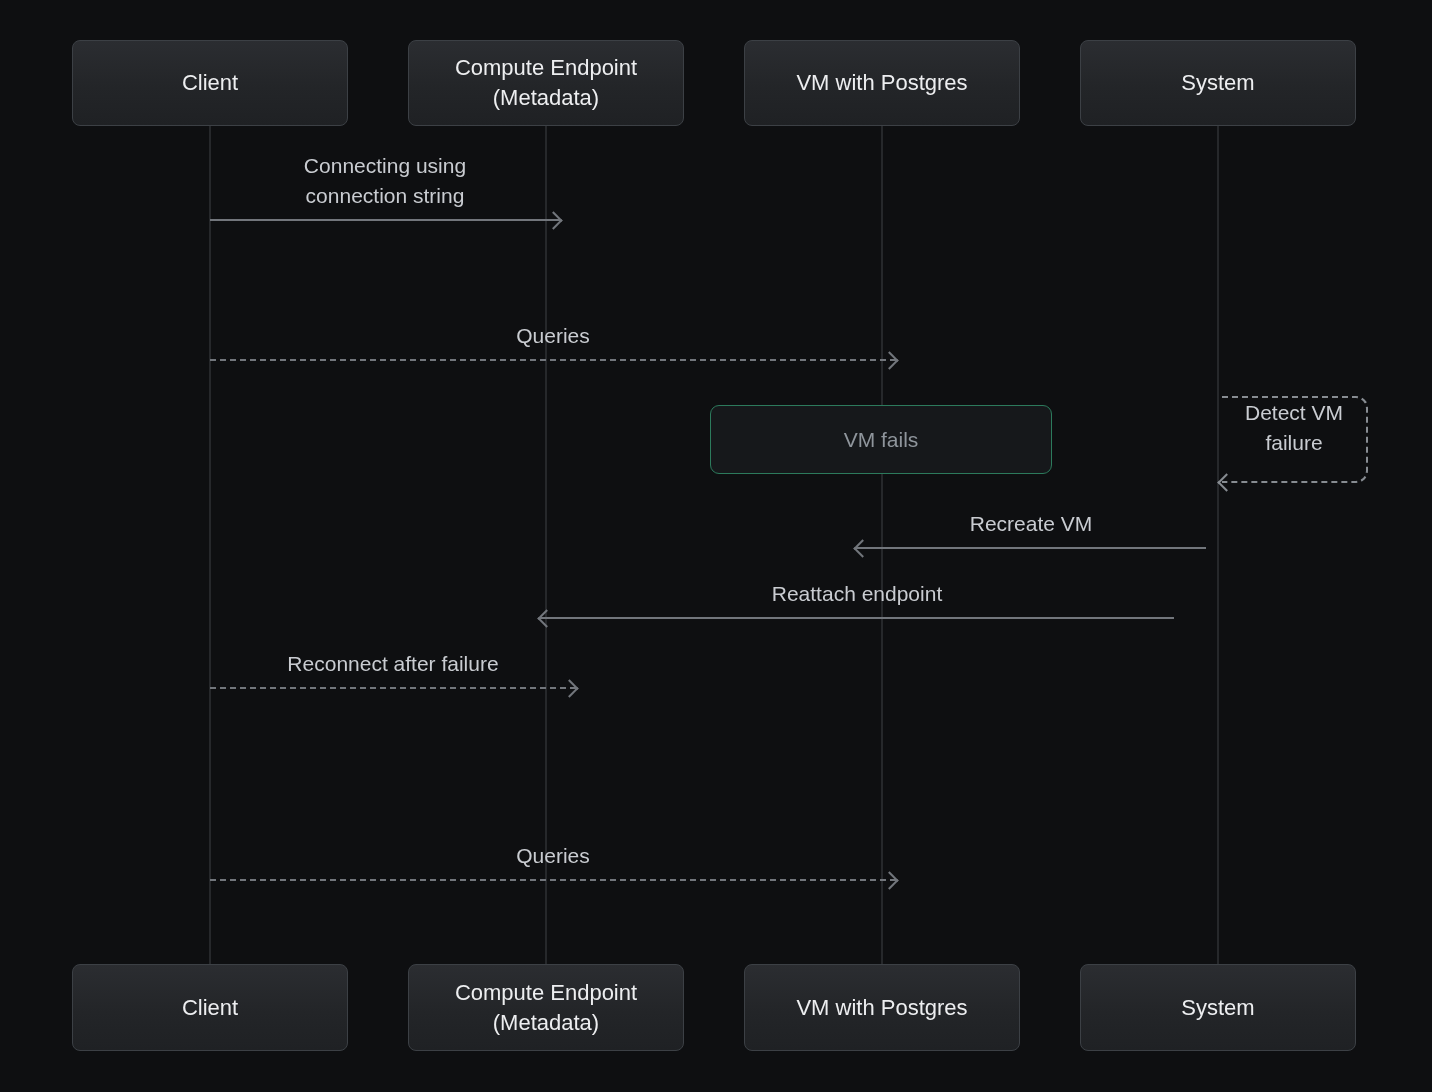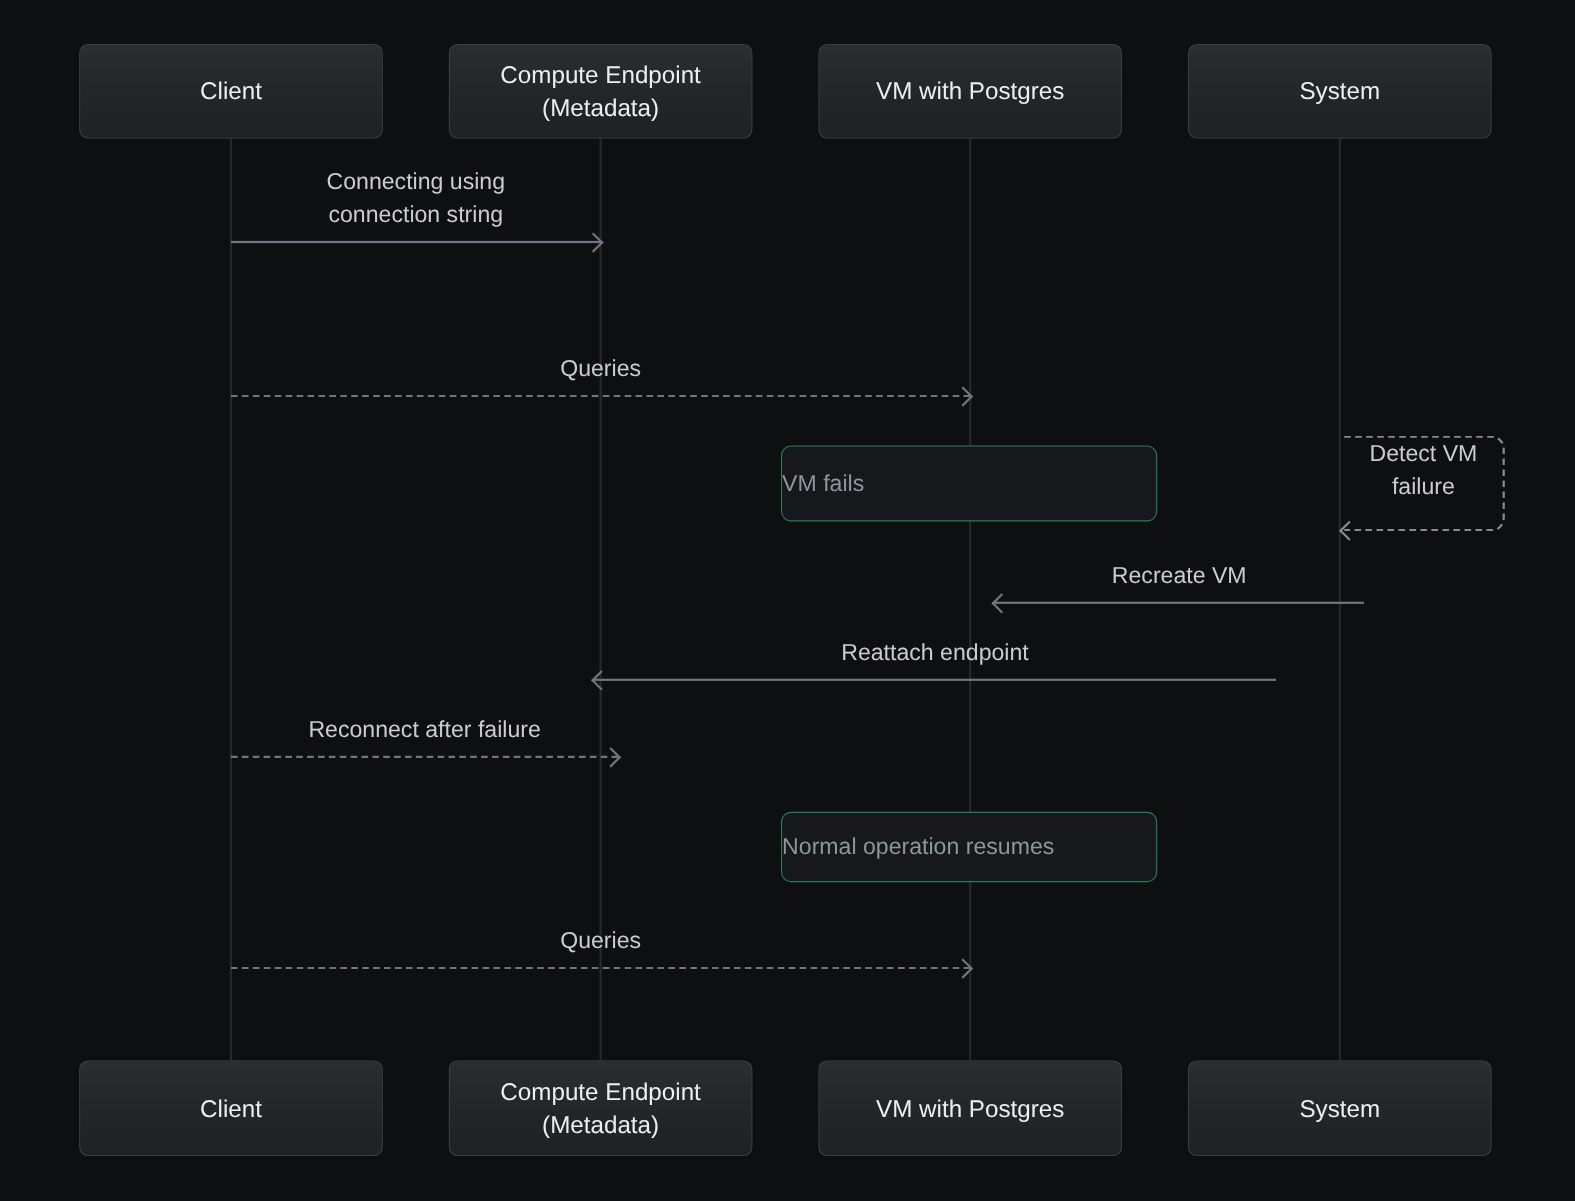--- a/index.html
+++ b/index.html
@@ -26,38 +26,38 @@
     background:var(--lifeline);
   }
   .actor{
     position:absolute;width:276px;height:86px;box-sizing:border-box;
     background:linear-gradient(180deg,var(--box-grad-top) 0%,#232528 55%,var(--box-grad-bot) 100%);
     border:1px solid var(--box-border);border-radius:8px;
     display:flex;align-items:center;justify-content:center;text-align:center;
     color:var(--actor-text);font-size:22px;line-height:30px;
     padding:0 16px;z-index:3;
   }
-  .msg{position:absolute;height:88px;z-index:2;}
+  .msg{position:absolute;height:88px;z-index:2;padding-left:14px;}
   .msg-label{
     position:absolute;bottom:14px;left:50%;transform:translateX(-50%);
     color:var(--label-text);font-size:21px;line-height:30px;text-align:center;
     white-space:nowrap;
   }
   .msg-label.wrap{white-space:normal;}
   .msg-line{position:absolute;left:0;right:0;bottom:4px;height:0;border-top:2px solid var(--line);}
   .msg-line.dashed{border-top-style:dashed;}
   .msg-line .head{
     position:absolute;width:11px;height:11px;top:-7px;
   }
   .head.right{right:0;border-top:2px solid var(--line);border-right:2px solid var(--line);transform:rotate(45deg);}
   .head.left{left:0;border-top:2px solid var(--line);border-left:2px solid var(--line);transform:rotate(-45deg);}
   .note{
     position:absolute;box-sizing:border-box;z-index:4;
     background:var(--note-bg);border:1px solid var(--note-border);border-radius:9px;
-    display:flex;align-items:center;
+    display:flex;align-items:center;justify-content:center;
     color:var(--note-text);font-size:21px;text-align:center;
   }
   .self-msg{
     position:absolute;box-sizing:border-box;z-index:2;
     border-top:2px dashed #878c92;border-right:2px dashed #878c92;border-bottom:2px dashed #878c92;
     border-radius:0 12px 12px 0;
     display:flex;align-items:flex-start;justify-content:center;text-align:center;
     color:var(--label-text);font-size:21px;line-height:30px;
   }
   .self-msg .head{
@@ -105,44 +105,41 @@
 
   <div class="note" style="left:710px;top:405px;width:342px;height:69px">
     <span>VM fails</span>
   </div>
 
   <div class="self-msg" style="left:1222px;top:396px;width:146px;height:87px">
     <span style="display:inline-block;width:120px">Detect VM failure</span>
     <div class="head"></div>
   </div>
 
-  <div class="msg" style="left:904px;top:465px;width:336px">
+  <div class="msg" style="left:856px;top:465px;width:336px">
     <div class="msg-label">Recreate VM</div>
     <div class="msg-line">
       <div class="head left"></div>
     </div>
   </div>
 
   <div class="msg" style="left:540px;top:535px;width:620px">
     <div class="msg-label">Reattach endpoint</div>
     <div class="msg-line">
       <div class="head left"></div>
     </div>
   </div>
 
   <div class="msg" style="left:210px;top:605px;width:352px">
     <div class="msg-label">Reconnect after failure</div>
     <div class="msg-line dashed">
       <div class="head right"></div>
     </div>
   </div>
 
-  <div class="note" style="left:710px;top:738px;width:342px;height:64px">
-    <span>Normal operation resumes</span>
-  </div>
 
   <div class="msg" style="left:210px;top:797px;width:672px">
     <div class="msg-label">Queries</div>
     <div class="msg-line dashed">
       <div class="head right"></div>
     </div>
   </div>
 
   <div class="actor" style="left:72px;top:964px;height:87px">
     <span>Client</span>

